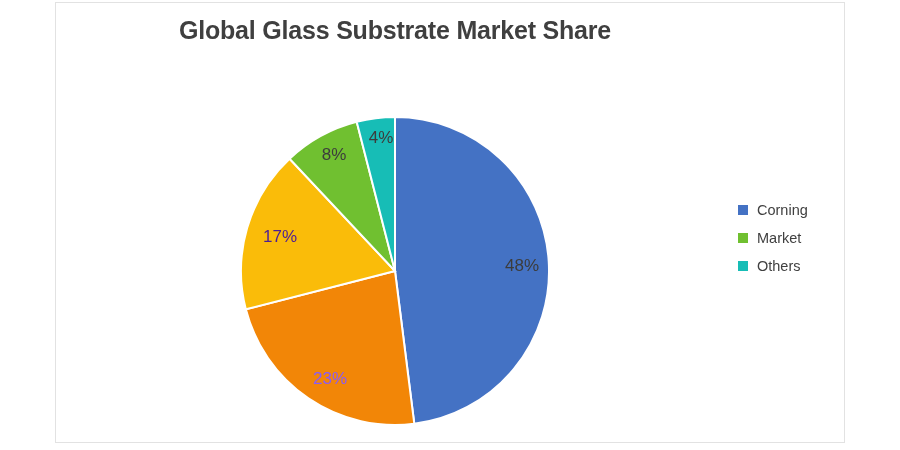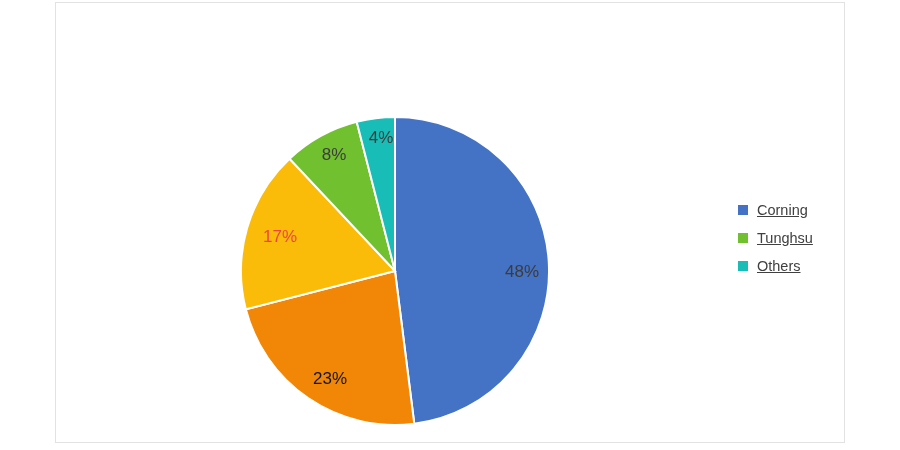--- a/index.html
+++ b/index.html
@@ -79,61 +79,61 @@
     width: 10px;
     height: 10px;
     flex: 0 0 10px;
     margin-right: 9px;
   }
   .legend-label {
     font-size: 14.5px;
     color: #404040;
     font-family: "Liberation Sans", sans-serif;
     line-height: 1;
-    text-decoration: underline;
   }
 </style>
 </head>
 <body>
 
 <div id="root">
 
   <div class="chart-frame"></div>
 
   <div class="chart-title">
+    <div>Global Glass Substrate Market Share</div>
   </div>
 
   <div class="pie-wrap">
     <svg class="pie-svg" viewBox="0 0 310 310">
       <g id="pie-slices">
           <path d="M 155 155 L 155.00 1.00 A 154 154 0 0 1 174.30 307.79 Z" fill="#4472c4" stroke="#ffffff" stroke-width="2"></path>
           <path d="M 155 155 L 174.30 307.79 A 154 154 0 0 1 5.84 193.30 Z" fill="#f28607" stroke="#ffffff" stroke-width="2"></path>
           <path d="M 155 155 L 5.84 193.30 A 154 154 0 0 1 49.58 42.74 Z" fill="#fabc09" stroke="#ffffff" stroke-width="2"></path>
           <path d="M 155 155 L 49.58 42.74 A 154 154 0 0 1 116.70 5.84 Z" fill="#70c030" stroke="#ffffff" stroke-width="2"></path>
           <path d="M 155 155 L 116.70 5.84 A 154 154 0 0 1 155.00 1.00 Z" fill="#17bdb6" stroke="#ffffff" stroke-width="2"></path>
         </g>
     </svg>
   </div>
 
   <div id="slice-labels">
-      <div class="slice-label" style="left: 522px; top: 272px; color: rgb(60, 60, 60);">48%</div>
-      <div class="slice-label" style="left: 330px; top: 379px; color: #0f172a; text-align: center;">23%</div>
-      <div class="slice-label" style="left: 280px; top: 237px; color: #ef4444;">17%</div>
+      <div class="slice-label" style="left: 522px; top: 266px; color: rgb(60, 60, 60);">48%</div>
+      <div class="slice-label" style="left: 330px; top: 379px; color: #8b5cf6; text-align: center;">23%</div>
+      <div class="slice-label" style="left: 280px; top: 237px; color: #4c1d95;">17%</div>
       <div class="slice-label" style="left: 334px; top: 155px; color: rgb(60, 60, 60);">8%</div>
       <div class="slice-label" style="left: 381px; top: 138px; color: rgb(60, 60, 60);">4%</div>
     </div>
 
   <div class="legend">
     <div class="legend-item">
       <span class="legend-swatch" style="background: rgb(68, 114, 196);"></span>
       <span class="legend-label">Corning</span>
     </div>
     <div class="legend-item">
       <span class="legend-swatch" style="background: rgb(112, 192, 48);"></span>
-      <span class="legend-label">Tunghsu</span>
+      <span class="legend-label">Market</span>
     </div>
     <div class="legend-item">
       <span class="legend-swatch" style="background: rgb(23, 189, 182);"></span>
       <span class="legend-label">Others</span>
     </div>
   </div>
 
 </div>
 
 </body></html>

